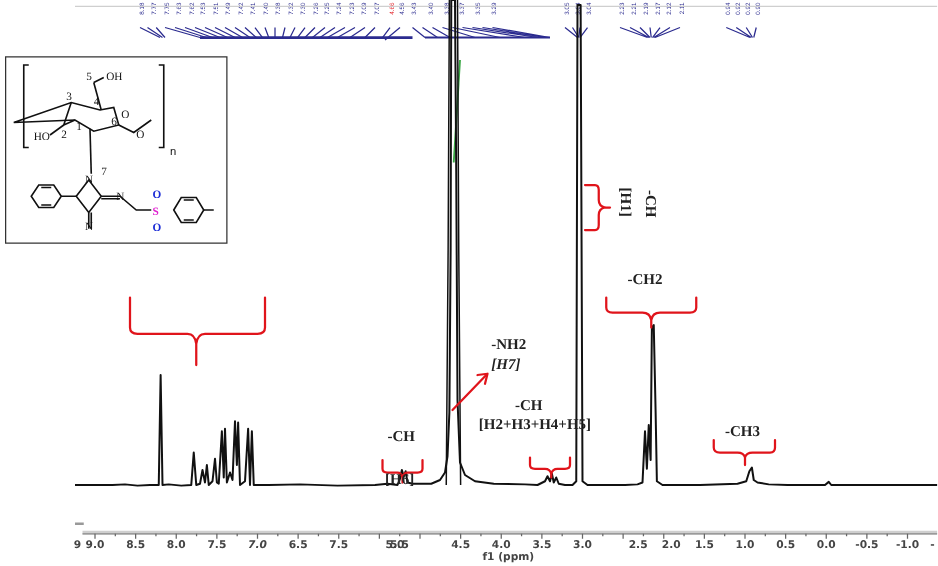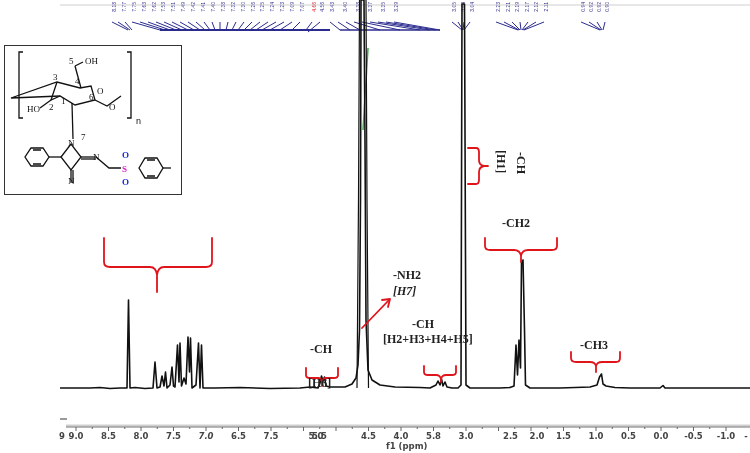--- a/index.html
+++ b/index.html
@@ -242,21 +242,21 @@
       <div class="tick-label" style="left: 108.5px;">8.5</div>
       <div class="tick-label" style="left: 141px;">8.0</div>
       <div class="tick-label" style="left: 173.5px;">7.5</div>
       <div class="tick-label" style="left: 206px; font-style: italic;">7.0</div>
       <div class="tick-label" style="left: 238.5px;">6.5</div>
       <div class="tick-label" style="left: 271px;">7.5</div>
       <div class="tick-label" style="left: 303.5px; padding-left: 32px;">5.5</div>
       <div class="tick-label" style="left: 316px;">5.0</div>
       <div class="tick-label" style="left: 368.5px;">4.5</div>
       <div class="tick-label" style="left: 401px;">4.0</div>
-      <div class="tick-label" style="left: 433.5px;">5.8</div>
+      <div class="tick-label" style="left: 433.5px;">3.5</div>
       <div class="tick-label" style="left: 466px;">3.0</div>
       <div class="tick-label" style="left: 498.5px; margin-left: 12px;">2.5</div>
       <div class="tick-label" style="left: 537px;">2.0</div>
       <div class="tick-label" style="left: 563.5px;">1.5</div>
       <div class="tick-label" style="left: 596px;">1.0</div>
       <div class="tick-label" style="left: 628.5px;">0.5</div>
       <div class="tick-label" style="left: 661px;">0.0</div>
       <div class="tick-label" style="left: 693.5px;">-0.5</div>
       <div class="tick-label" style="left: 726px;">-1.0</div>
     </div>

